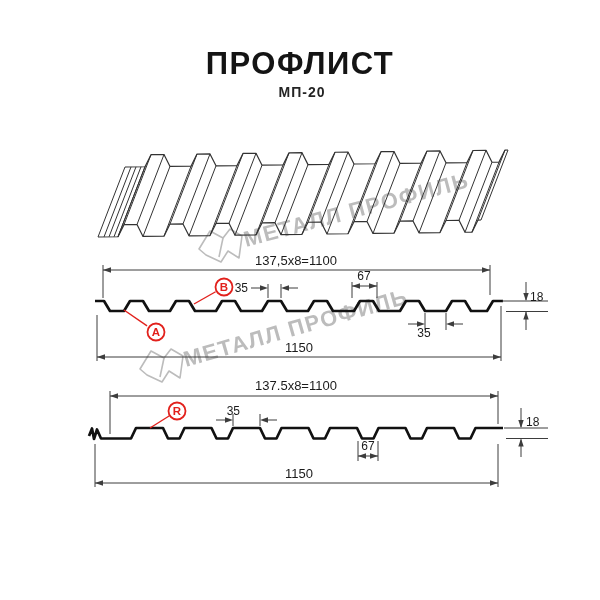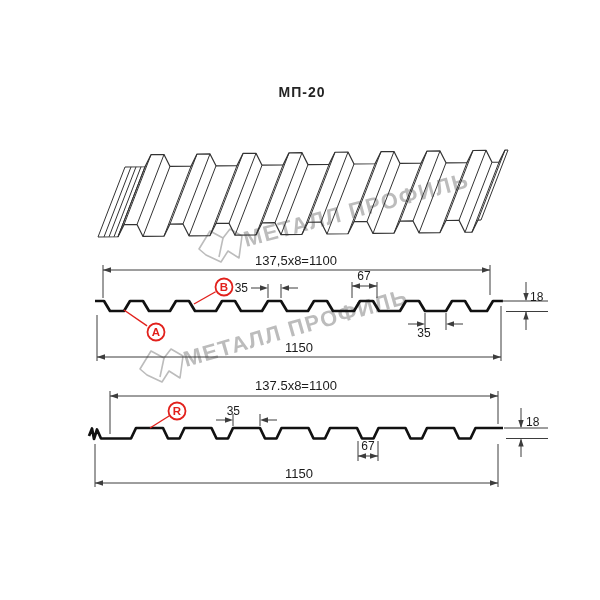--- a/index.html
+++ b/index.html
@@ -11,20 +11,21 @@
             font-size:14px;font-weight:700;letter-spacing:1px;color:#242424;}
   .note{position:absolute;top:527px;left:0;width:100%;text-align:center;
         font-size:14px;font-weight:700;letter-spacing:.6px;color:#2d2d2d;}
   svg{position:absolute;left:0;top:0;}
   text{font-family:"Liberation Sans",sans-serif;}
 </style>
 </head>
 <body>
 
 <div class="page">
+  <div class="title">ПРОФЛИСТ</div>
   <div class="subtitle">МП-20</div>
   <svg id="d" width="600" height="600" viewBox="0 0 600 600">
       <g>
         <g>
           <path d="M3,22 L14,4 L27,11 L34,2 L46,9 L43,31 L32,24 L25,35 L10,28 Z" transform="translate(196,227)" fill="none" stroke="#bcbcbc" stroke-width="1.6" stroke-linejoin="round"></path>
           <path d="M27,11 L23,30" transform="translate(196,227)" fill="none" stroke="#bcbcbc" stroke-width="1.6"></path>
         </g>
         <text transform="translate(246,247) rotate(-15)" font-size="22" font-weight="700" letter-spacing="1.5" fill="#bcbcbc">МЕТАЛЛ ПРОФИЛЬ</text>
       </g>
       <g>

